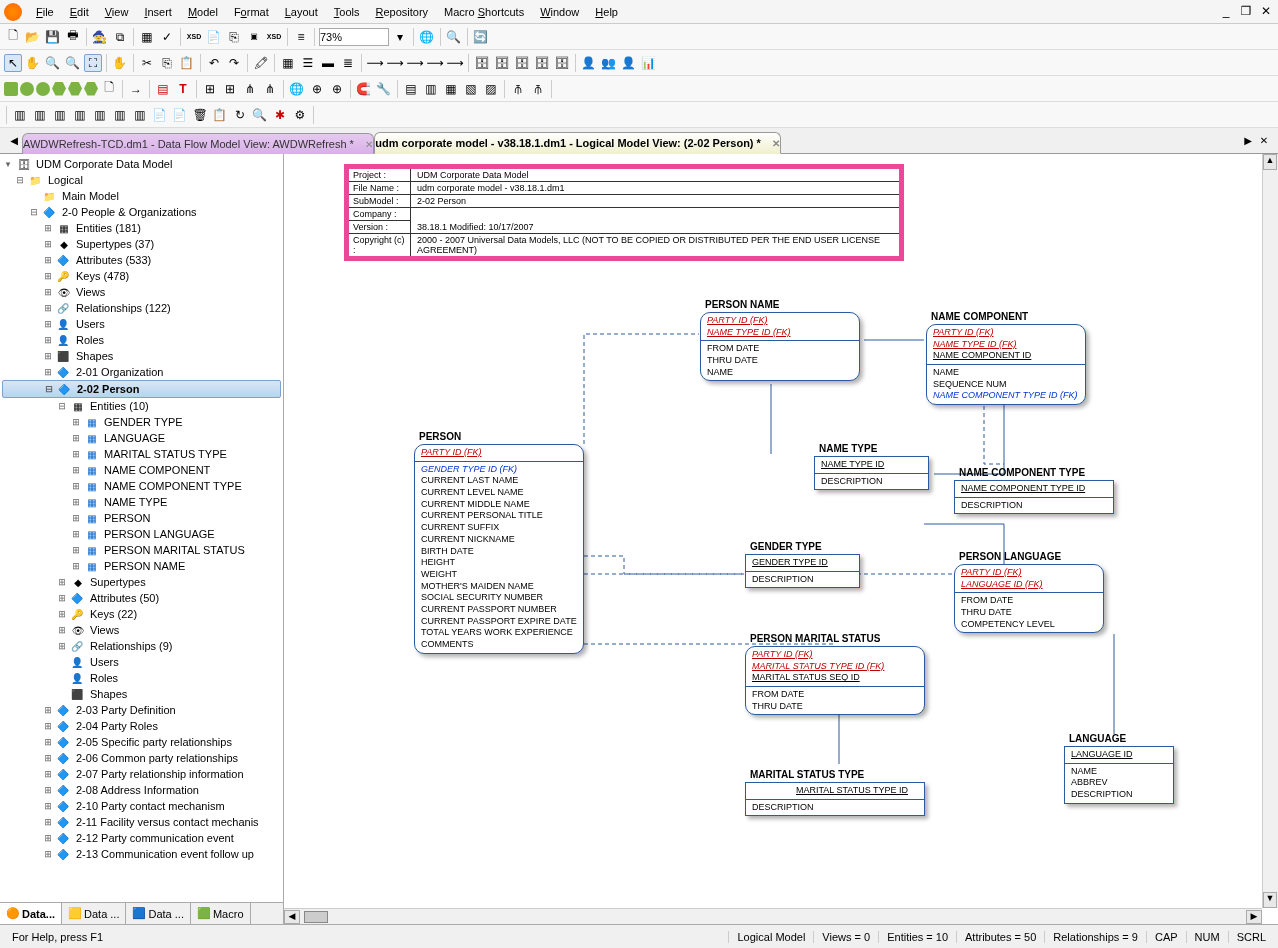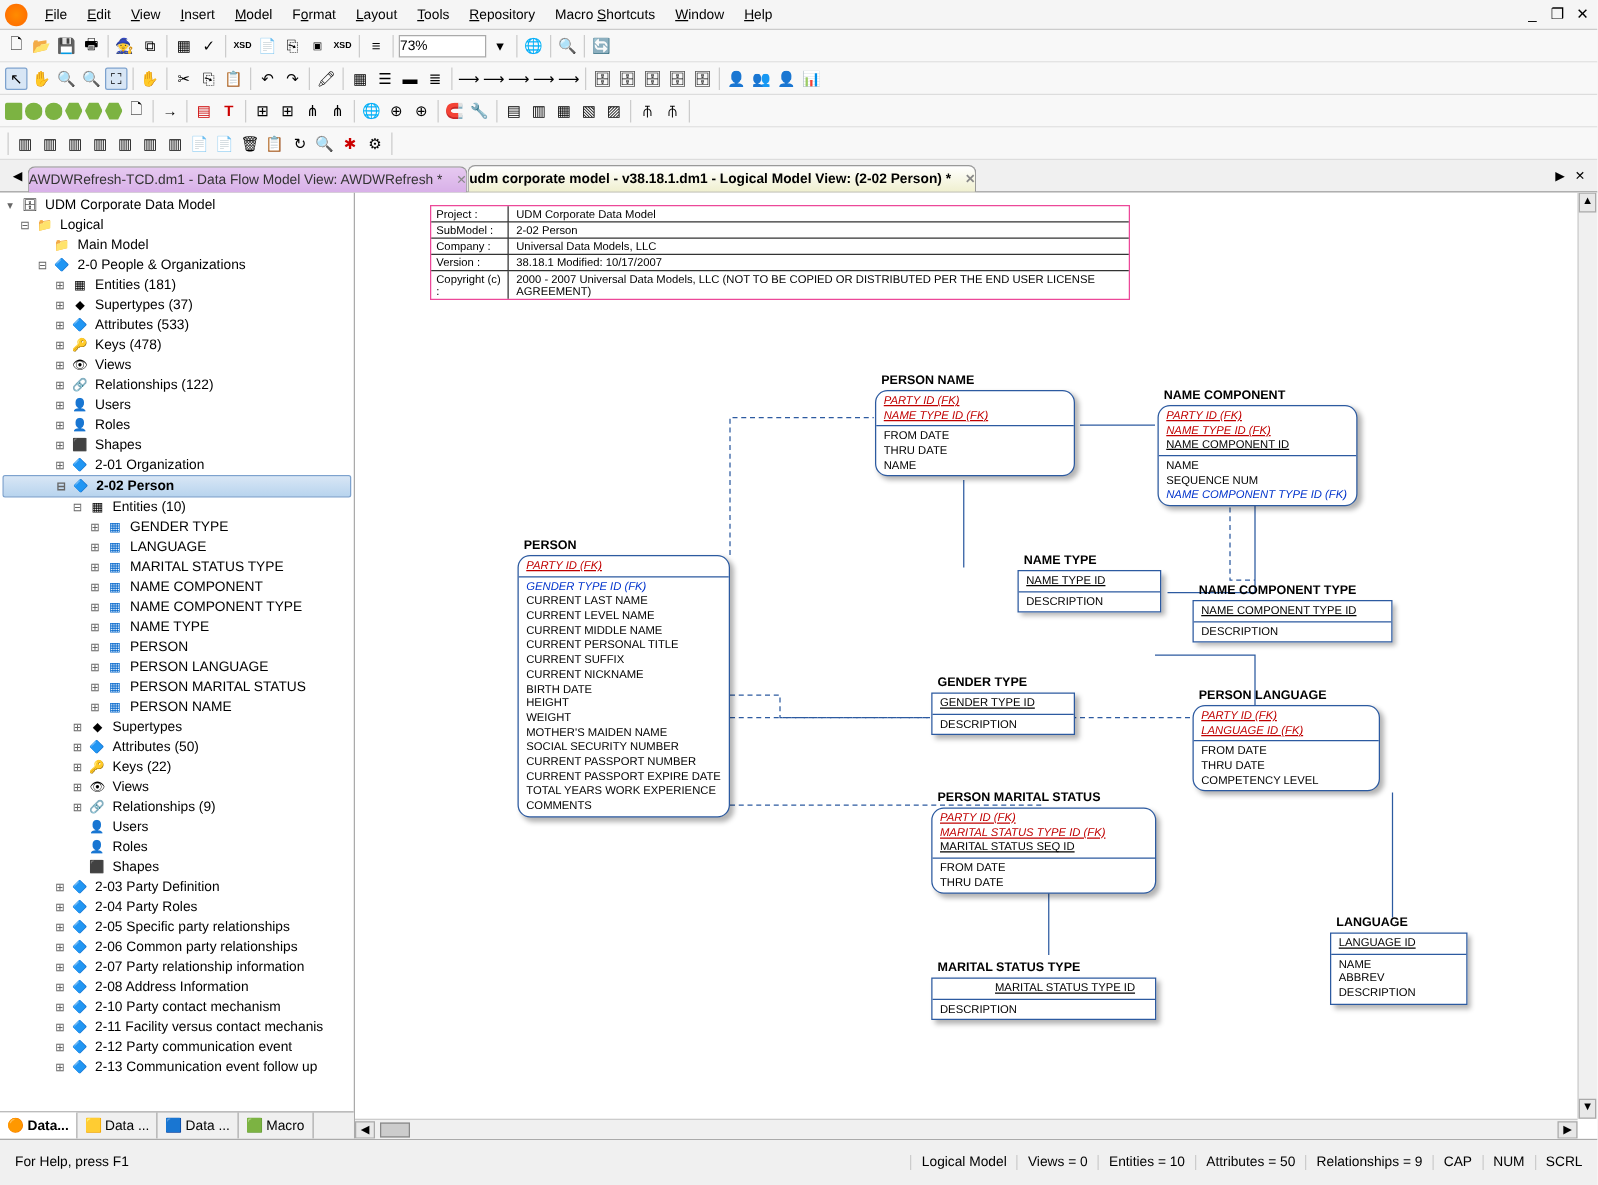--- a/index.html
+++ b/index.html
@@ -37,33 +37,33 @@
 .btab.active { background: #fff; font-weight: bold; }
 .btab .bi { width: 14px; height: 14px; }
 .canvas-panel { flex: 1; background: #fff; position: relative; overflow: hidden; }
 .canvas-inner { position: absolute; top: 0; left: 0; right: 16px; bottom: 16px; overflow: hidden; }
 .scrollbar-v { position: absolute; right: 0; top: 0; bottom: 16px; width: 16px; background: #f0f0f0; border-left: 1px solid #ccc; }
 .scrollbar-h { position: absolute; left: 0; right: 16px; bottom: 0; height: 16px; background: #f0f0f0; border-top: 1px solid #ccc; display: flex; align-items: center; }
 .scrollbar-h .sbtn { width: 16px; height: 14px; border: 1px solid #aaa; background: #e8e8e8; text-align: center; font-size: 9px; }
 .scrollbar-h .strack { flex: 1; height: 14px; position: relative; }
 .scrollbar-h .sthumb { position: absolute; left: 4px; width: 24px; height: 12px; background: #ccc; border: 1px solid #888; top: 1px; }
 .scrollbar-v .sbtn { width: 14px; height: 16px; border: 1px solid #aaa; background: #e8e8e8; text-align: center; font-size: 9px; }
-.info-box { position: absolute; top: 10px; left: 60px; border: 1px solid #ec4899; background: #fff; font-size: 9px; width: 560px; }
+.info-box { position: absolute; top: 10px; left: 60px; border: 5px solid #ec4899; background: #fff; font-size: 9px; width: 560px; }
 .info-box .row { display: flex; }
 .info-box .label { width: 62px; padding: 1px 4px; border-right: 1px solid #333; border-bottom: 1px solid #333; }
 .info-box .value { flex: 1; padding: 1px 6px; border-bottom: 1px solid #333; }
 .info-box .row:last-child .label, .info-box .row:last-child .value { border-bottom: none; }
 .entity { position: absolute; border: 1px solid #2c5aa0; background: #fff; box-shadow: 3px 3px 4px rgba(0,0,0,0.3); font-size: 9px; }
 .entity .title { font-weight: bold; font-size: 10px; padding: 0 4px 2px; text-align: left; position: absolute; top: -14px; left: 0; white-space: nowrap; }
 .entity .keys { padding: 2px 6px; border-bottom: 1px solid #2c5aa0; }
 .entity .attrs { padding: 2px 6px; }
 .entity .pk { color: #c00000; text-decoration: underline; font-style: italic; }
 .entity .fk { color: #0033cc; font-style: italic; }
 .entity .attr-line { line-height: 1.3; white-space: nowrap; }
-.status-bar { height: 37px; background: #f0f0f0; border-top: 1px solid #aaa; display: flex; align-items: center; font-size: 11px; padding: 0 4px; }
+.status-bar { height: 24px; background: #f0f0f0; border-top: 1px solid #aaa; display: flex; align-items: center; font-size: 11px; padding: 0 4px; }
 .status-bar .status-cell { padding: 0 8px; border-left: 1px solid #ccc; }
 .status-bar .status-cell:first-child { border-left: none; flex: 1; }
 svg.rel { position: absolute; top: 0; left: 0; pointer-events: none; }
 </style>
 </head>
 <body>
 
 <div class="menubar">
   <div class="logo"></div>
   <div class="menu-item"><span class="underline">F</span><span>ile</span></div>
@@ -483,26 +483,29 @@
 
   <div class="canvas-panel">
     <div class="canvas-inner">
 
       <div class="info-box">
         <div class="row">
             <div class="label">Project :</div>
             <div class="value">UDM Corporate Data Model</div>
           </div>
         <div class="row">
+            <div class="label">File Name :</div>
+            <div class="value">udm corporate model - v38.18.1.dm1</div>
+          </div>
+        <div class="row">
             <div class="label">SubModel :</div>
             <div class="value">2-02 Person</div>
           </div>
         <div class="row">
             <div class="label">Company :</div>
-            <div class="value">Universal Data Models, LLC</div>
           </div>
         <div class="row">
             <div class="label">Version :</div>
             <div class="value">38.18.1        Modified:       10/17/2007</div>
           </div>
         <div class="row">
             <div class="label">Copyright (c) :</div>
             <div class="value">2000 - 2007 Universal Data Models, LLC (NOT TO BE COPIED OR DISTRIBUTED PER THE END USER LICENSE AGREEMENT)</div>
           </div>
       </div>

